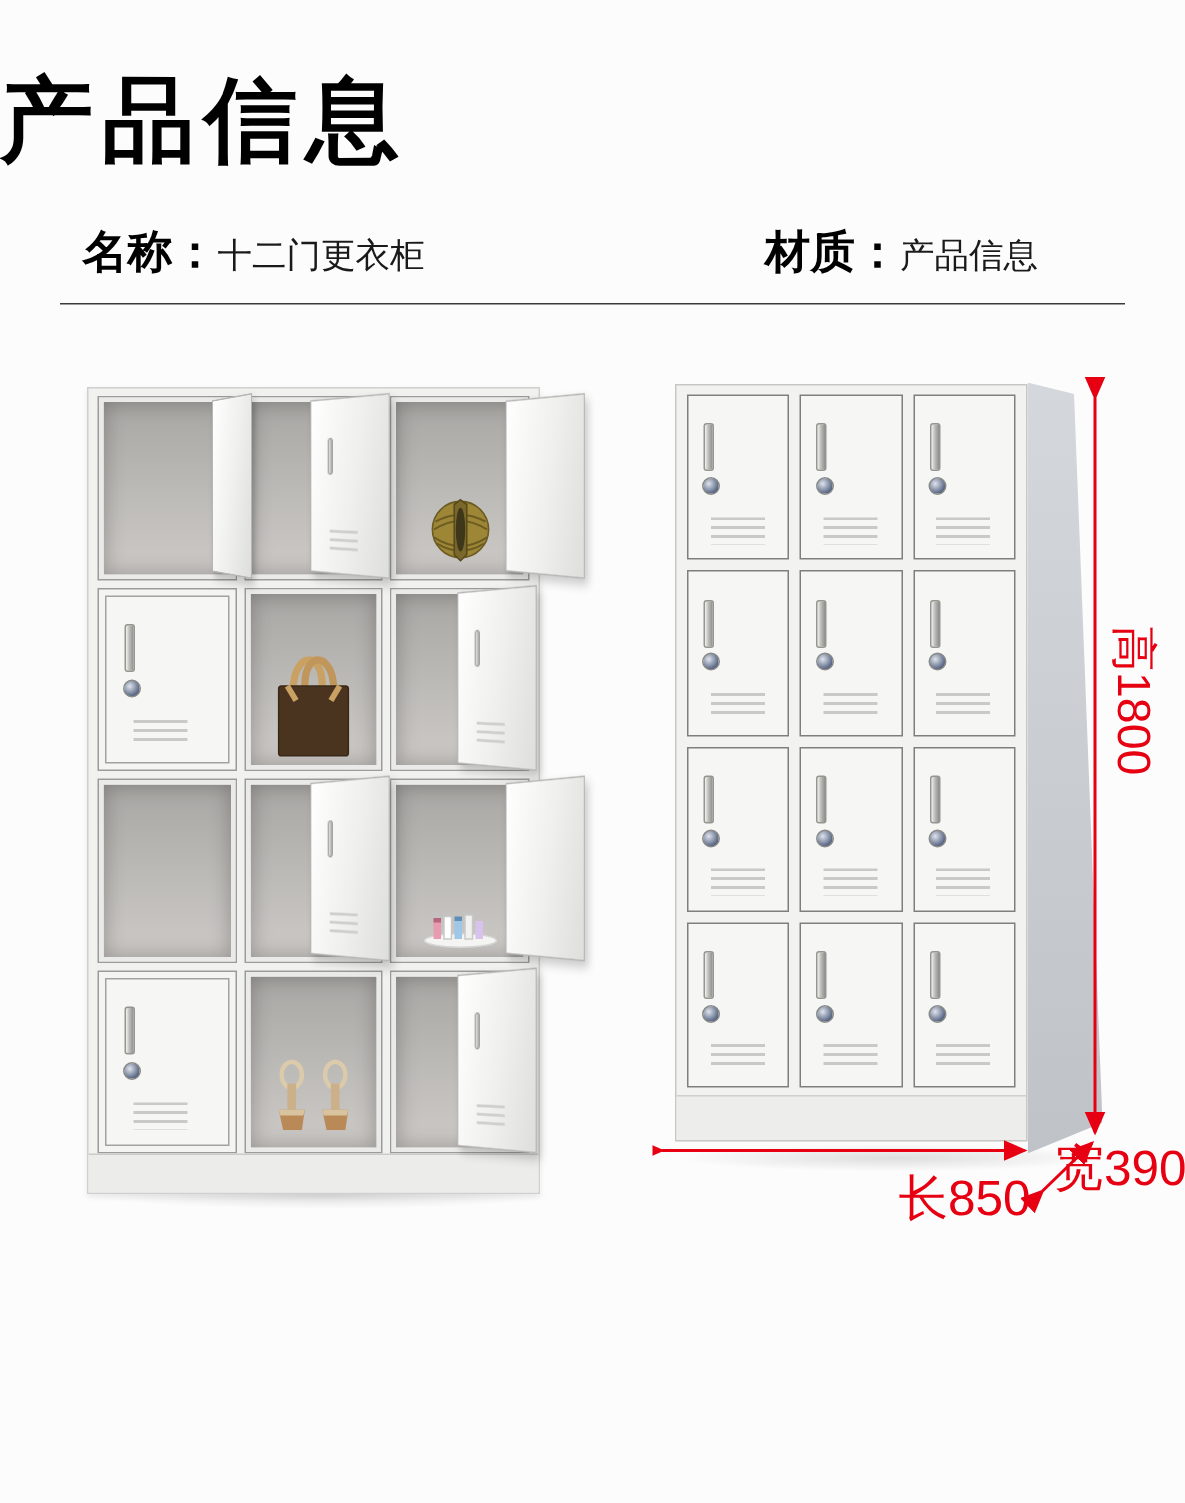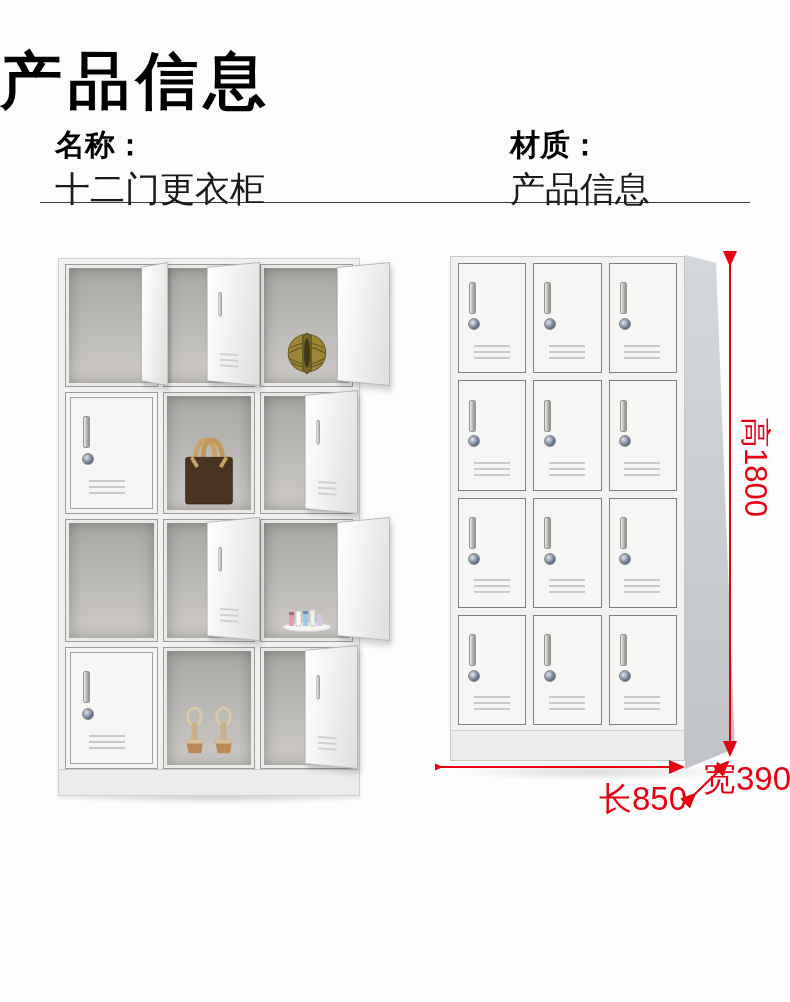--- a/index.html
+++ b/index.html
@@ -7,25 +7,25 @@
   *{box-sizing:border-box;}
 
   
   .page-title{margin-top:34px;font-size:62px;font-weight:bold;
     color:#000;letter-spacing:6px;line-height:1.5;}
 
   
   .spec-table{margin:8px 40px 0 40px;}
   .spec-row{display:flex;align-items:center;height:68px;border-bottom:1.5px solid #3a3a3a;
     padding-left:15px;}
-  .spec-cell{display:flex;align-items:baseline;flex-direction:column;}
+  .spec-cell{display:flex;align-items:baseline;}
   .spec-cell.left{width:455px;}
   .spec-cell.right{flex:1;}
   .spec-label{font-size:30px;font-weight:bold;color:#000;white-space:nowrap;}
-  .spec-value{font-size:35px;color:#1a1a1a;white-space:nowrap;}
+  .spec-value{font-size:23px;color:#1a1a1a;white-space:nowrap;}
 
   
   .display{position:relative;margin-top:46px;height:600px;}
 
   
   .handle{position:absolute;left:15%;top:17%;width:7px;height:32px;border-radius:2px;
     background:linear-gradient(90deg,#f2f2f0 0%,#bdbdbb 45%,#8f8f8d 100%);
     border:1px solid #96968e;}
   .lock{position:absolute;left:14%;top:50%;width:12px;height:12px;border-radius:50%;
     background:radial-gradient(circle at 35% 35%,#dfe4ec 0%,#51607f 75%);

